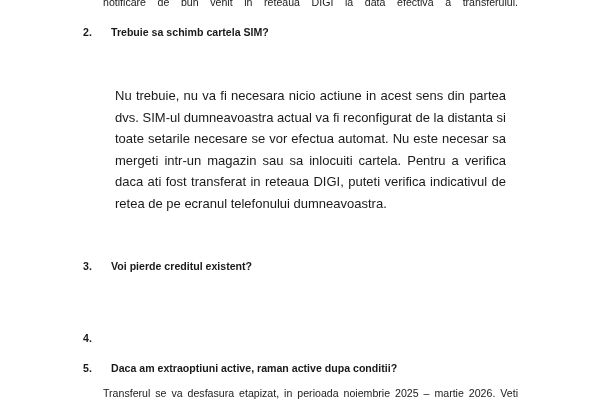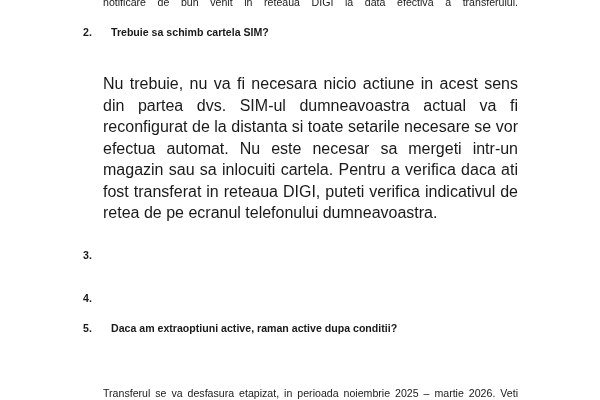--- a/index.html
+++ b/index.html
@@ -74,24 +74,24 @@
     margin: 8px;
     text-align: left;
   }
 
   .item-heading.justified {
     text-align: justify;
     text-align-last: justify;
   }
 
   .item-body {
-    font-size: 16px;
+    font-size: 13px;
     line-height: 21.5px;
     color: #1a1a1a;
-    margin: 0;
+    margin: 12px;
     text-align: justify;
   }
 
   .gap-after-heading {
     height: 21.5px;
   }
 
   .doc-link {
     color: #3b6fa8;
     text-decoration: underline;
@@ -134,20 +134,21 @@
     </div>
     <div class="gap-after-heading"></div>
     <div class="faq-item">
       <p class="item-body">Nu trebuie, nu va fi necesara nicio actiune in acest sens din partea dvs. SIM-ul dumneavoastra actual va fi reconfigurat de la distanta si toate setarile necesare se vor efectua automat. Nu este necesar sa mergeti intr-un magazin sau sa inlocuiti cartela. Pentru a verifica daca ati fost transferat in reteaua DIGI, puteti verifica indicativul de retea de pe ecranul telefonului dumneavoastra.</p>
     </div>
 
     <div class="gap-after-heading"></div>
 
     <div class="faq-item">
       <span class="item-number">3.</span>
+      <div class="item-heading">Voi pierde creditul existent?</div>
     </div>
     <div class="gap-after-heading"></div>
 
     <div class="gap-after-heading"></div>
 
     <div class="faq-item">
       <span class="item-number">4.</span>
     </div>
 
     <div class="gap-after-heading"></div>

